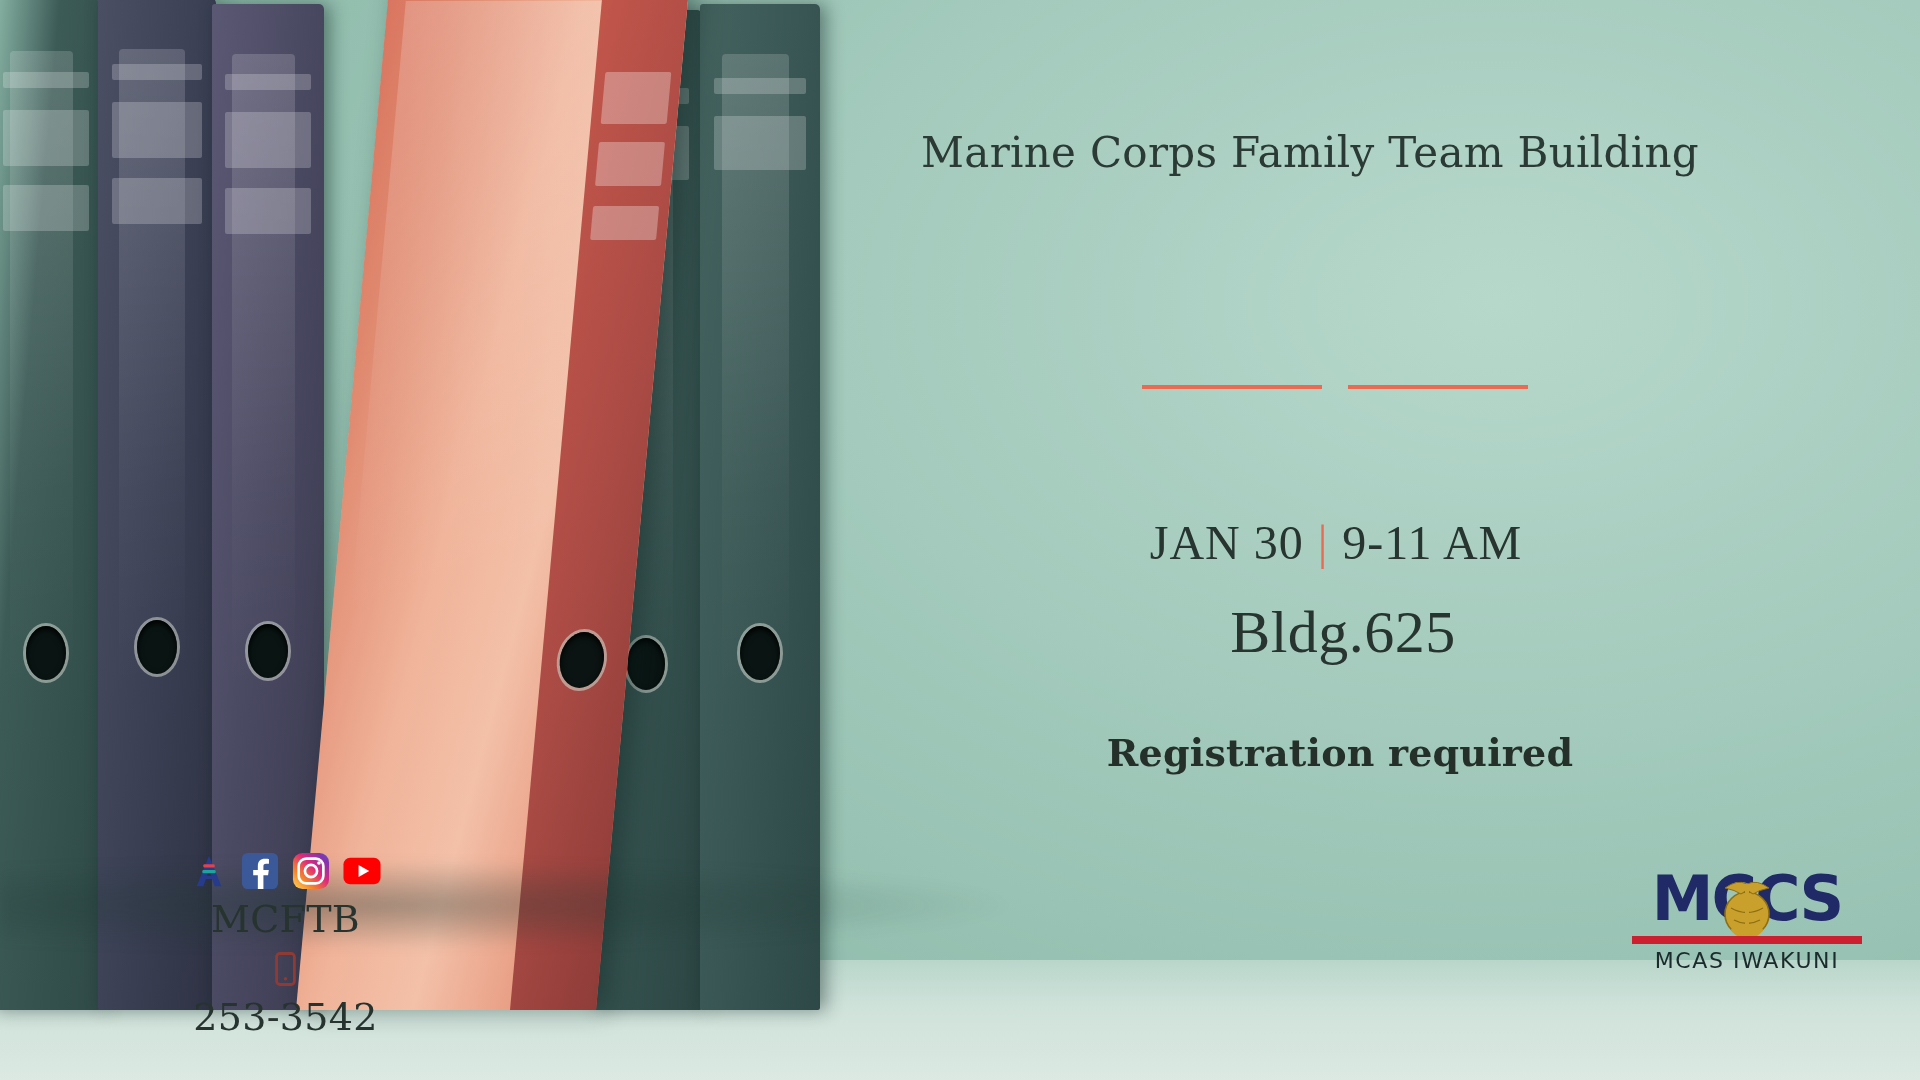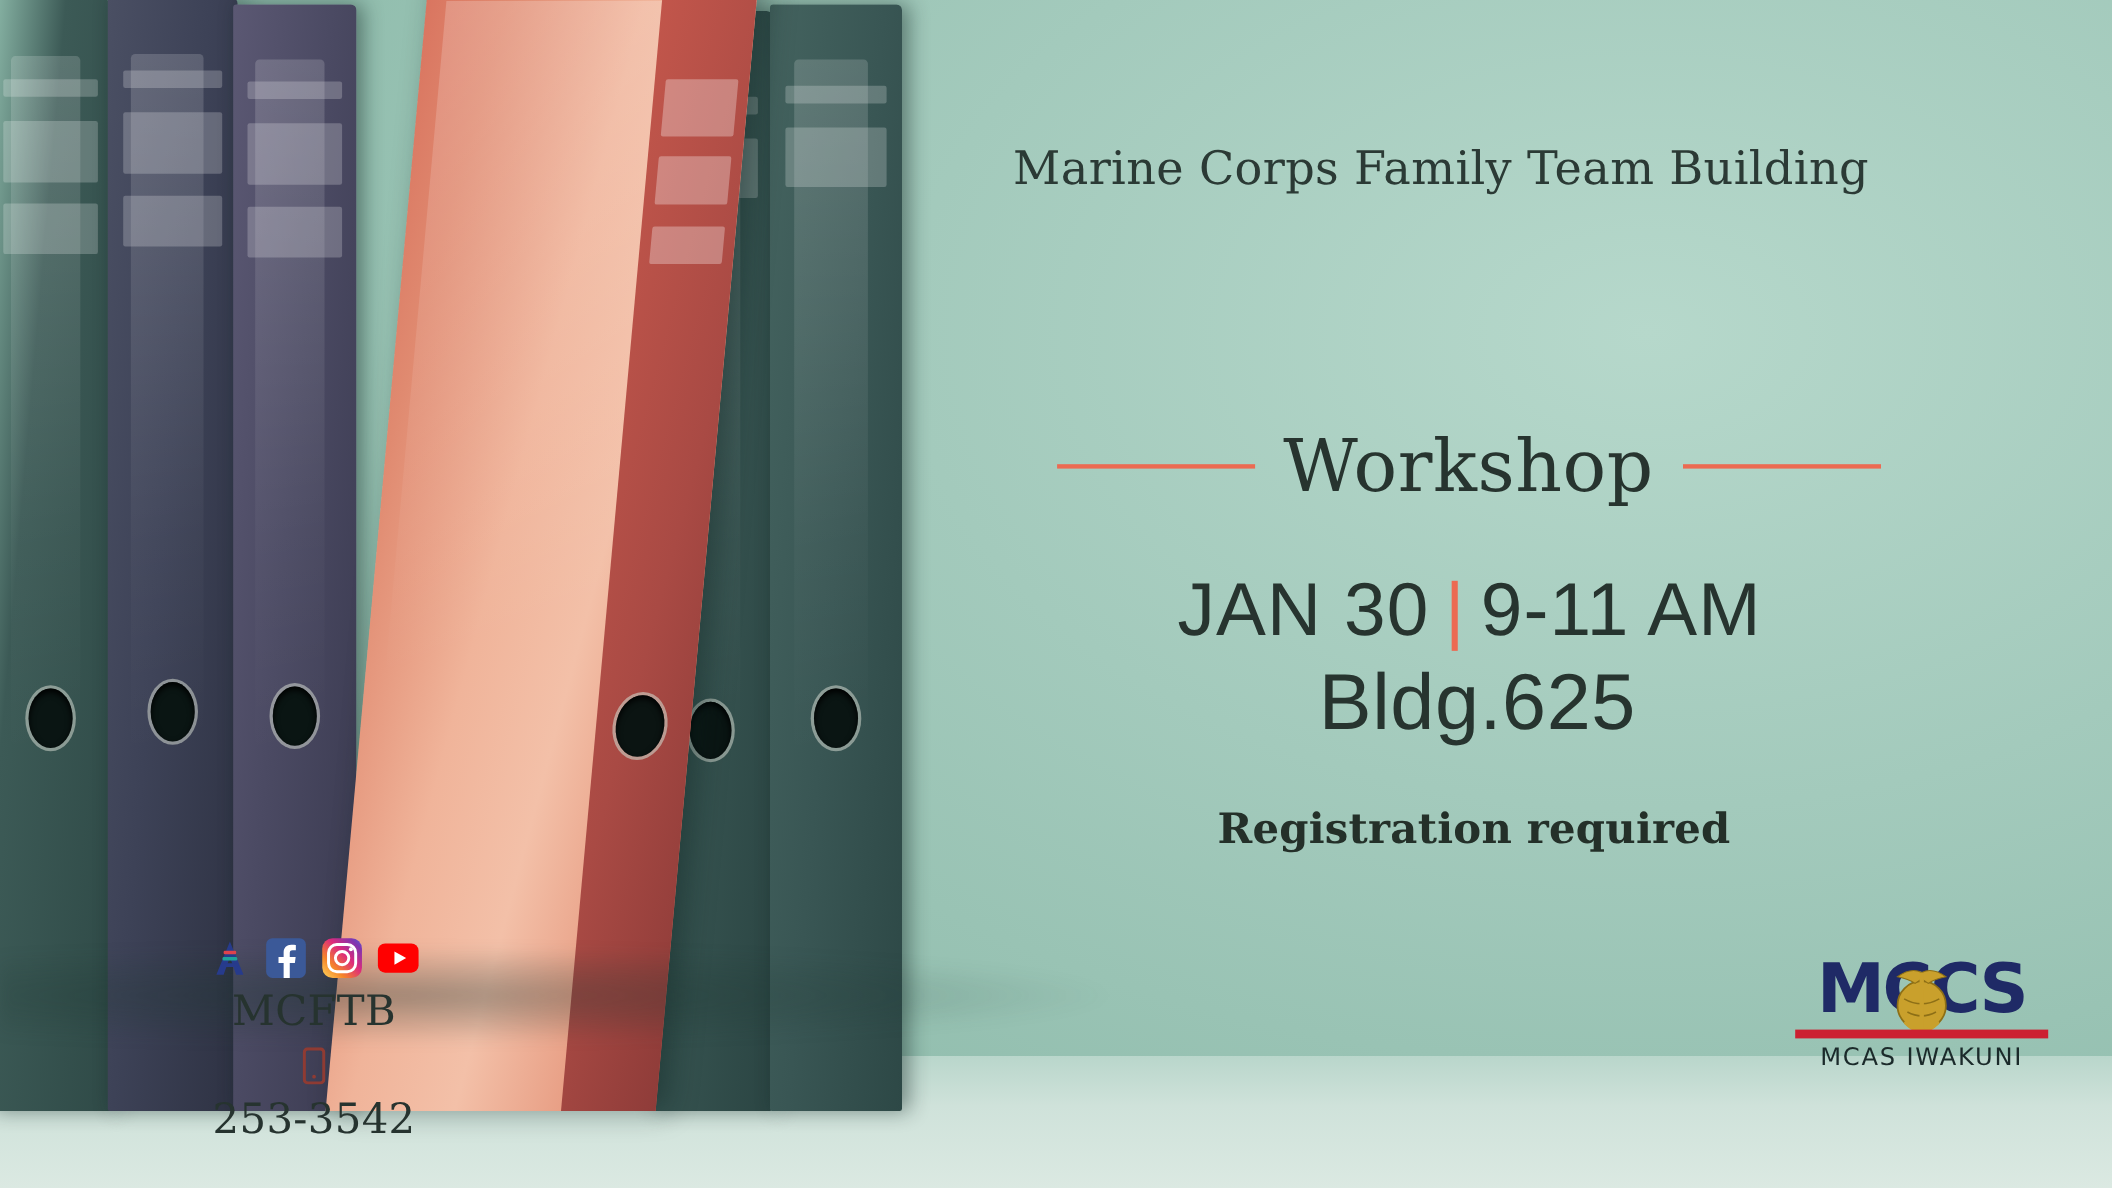--- a/index.html
+++ b/index.html
@@ -117,28 +117,28 @@
     display:flex; align-items:center; justify-content:center; gap:26px;
   }
   .rule{ height:4px; width:180px; background:#ec6a52; flex:0 0 auto; }
   .workshop{
     font-family:"DejaVu Serif", serif;
     font-weight:400; font-size:66px; color:#27342f; letter-spacing:.5px;
   }
 
   .when{
     position:absolute; top:515px; left:0; right:68px;
-    font-family:Liberation Sans, sans-serif;
-    font-size:68px; font-weight:400; color:#27342f; letter-spacing:1px;
+    font-family:Liberation Serif, serif;
+    font-size:48px; font-weight:400; color:#27342f; letter-spacing:1px;
   }
   .when .sep{ color:#ec6a52; font-weight:400; padding:0 14px; }
   .where{
     position:absolute; top:598px; left:16px; right:70px;
-    font-family:Liberation Sans, sans-serif;
-    font-size:72px; font-weight:400; color:#27342f; letter-spacing:.5px;
+    font-family:Liberation Serif, serif;
+    font-size:60px; font-weight:400; color:#27342f; letter-spacing:.5px;
   }
 
   .reg{
     position:absolute; top:730px; left:0; right:60px;
     font-family:"DejaVu Serif", serif;
     font-weight:700; font-size:38px; color:#243029; letter-spacing:.2px;
   }
 
   
   .contact{
@@ -223,21 +223,20 @@
     <div class="floor-shadow"></div>
   </div>
 
   <div class="content">
 
     <div class="eyebrow">Marine Corps Family Team Building</div>
 
 
     <div class="ws-row">
       <span class="rule"></span>
-      <span class="workshop">Workshop</span>
       <span class="rule"></span>
     </div>
 
     <div class="when">
       <span>JAN 30</span><span class="sep">|</span><span>9-11 AM</span>
     </div>
 
     <div class="where">Bldg.625</div>
 
     <div class="reg">Registration required</div>

